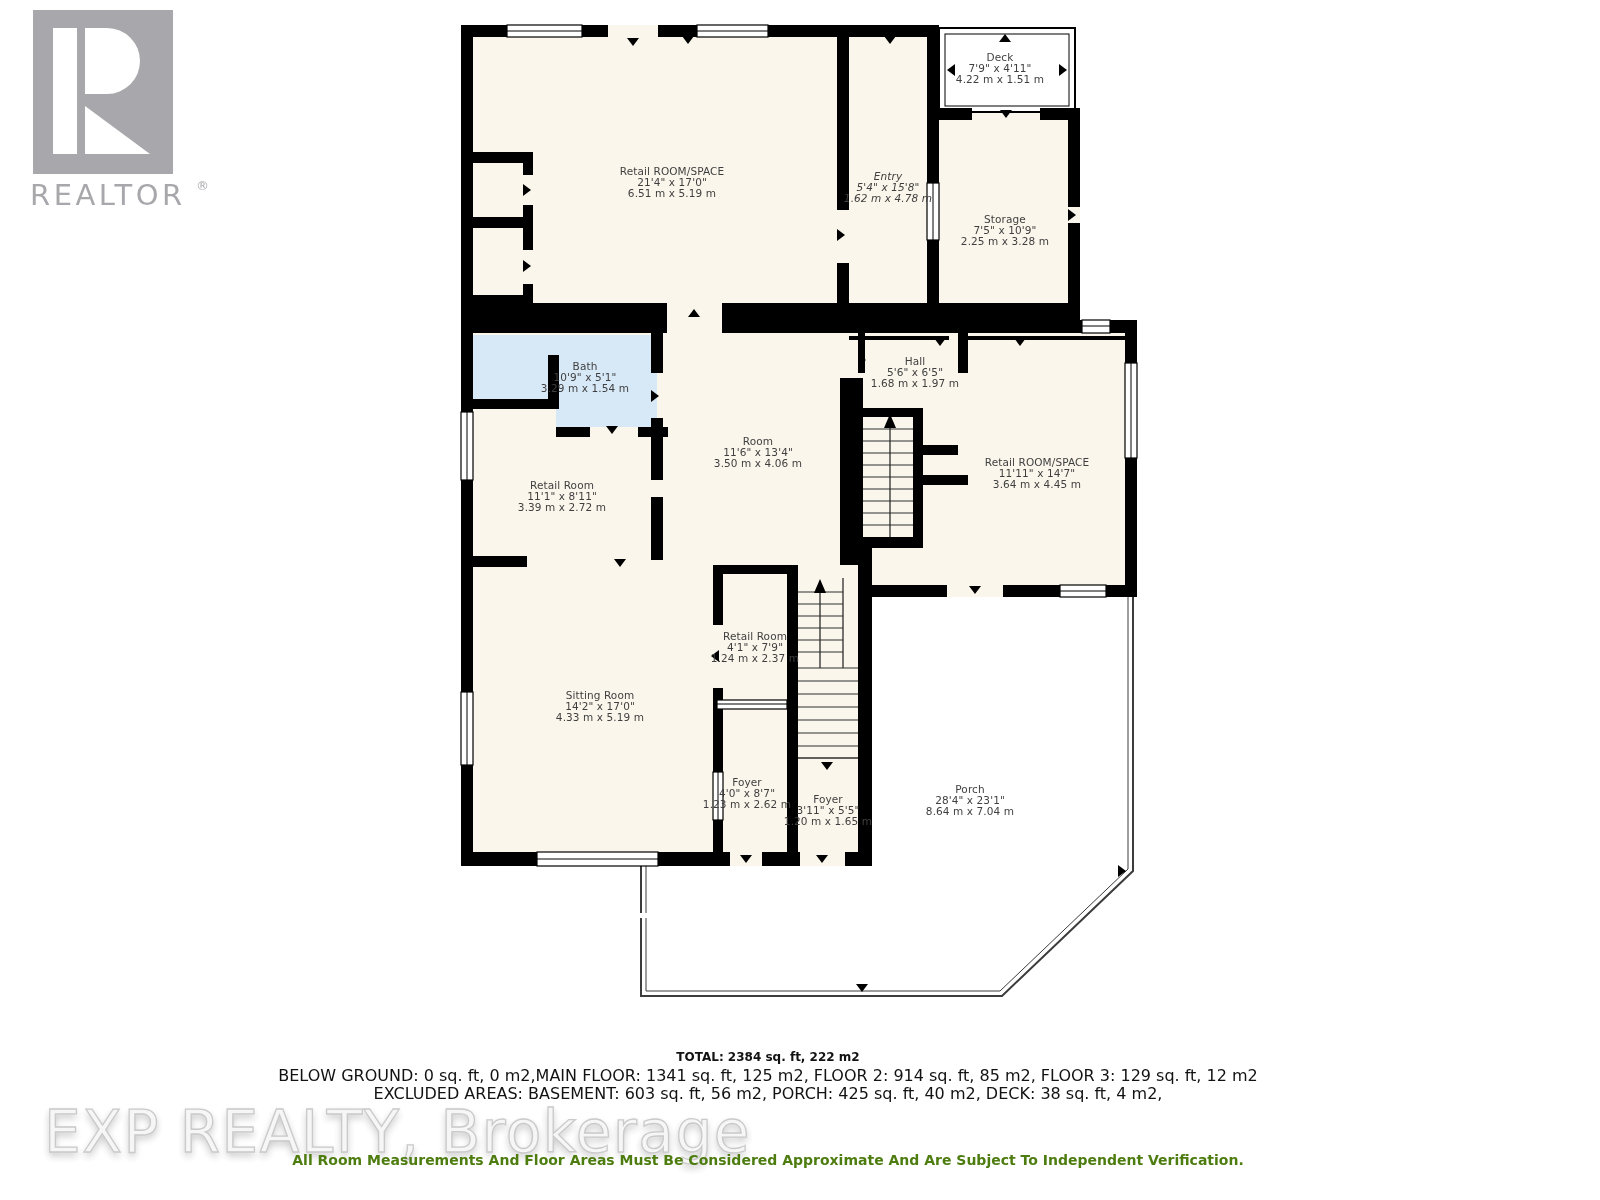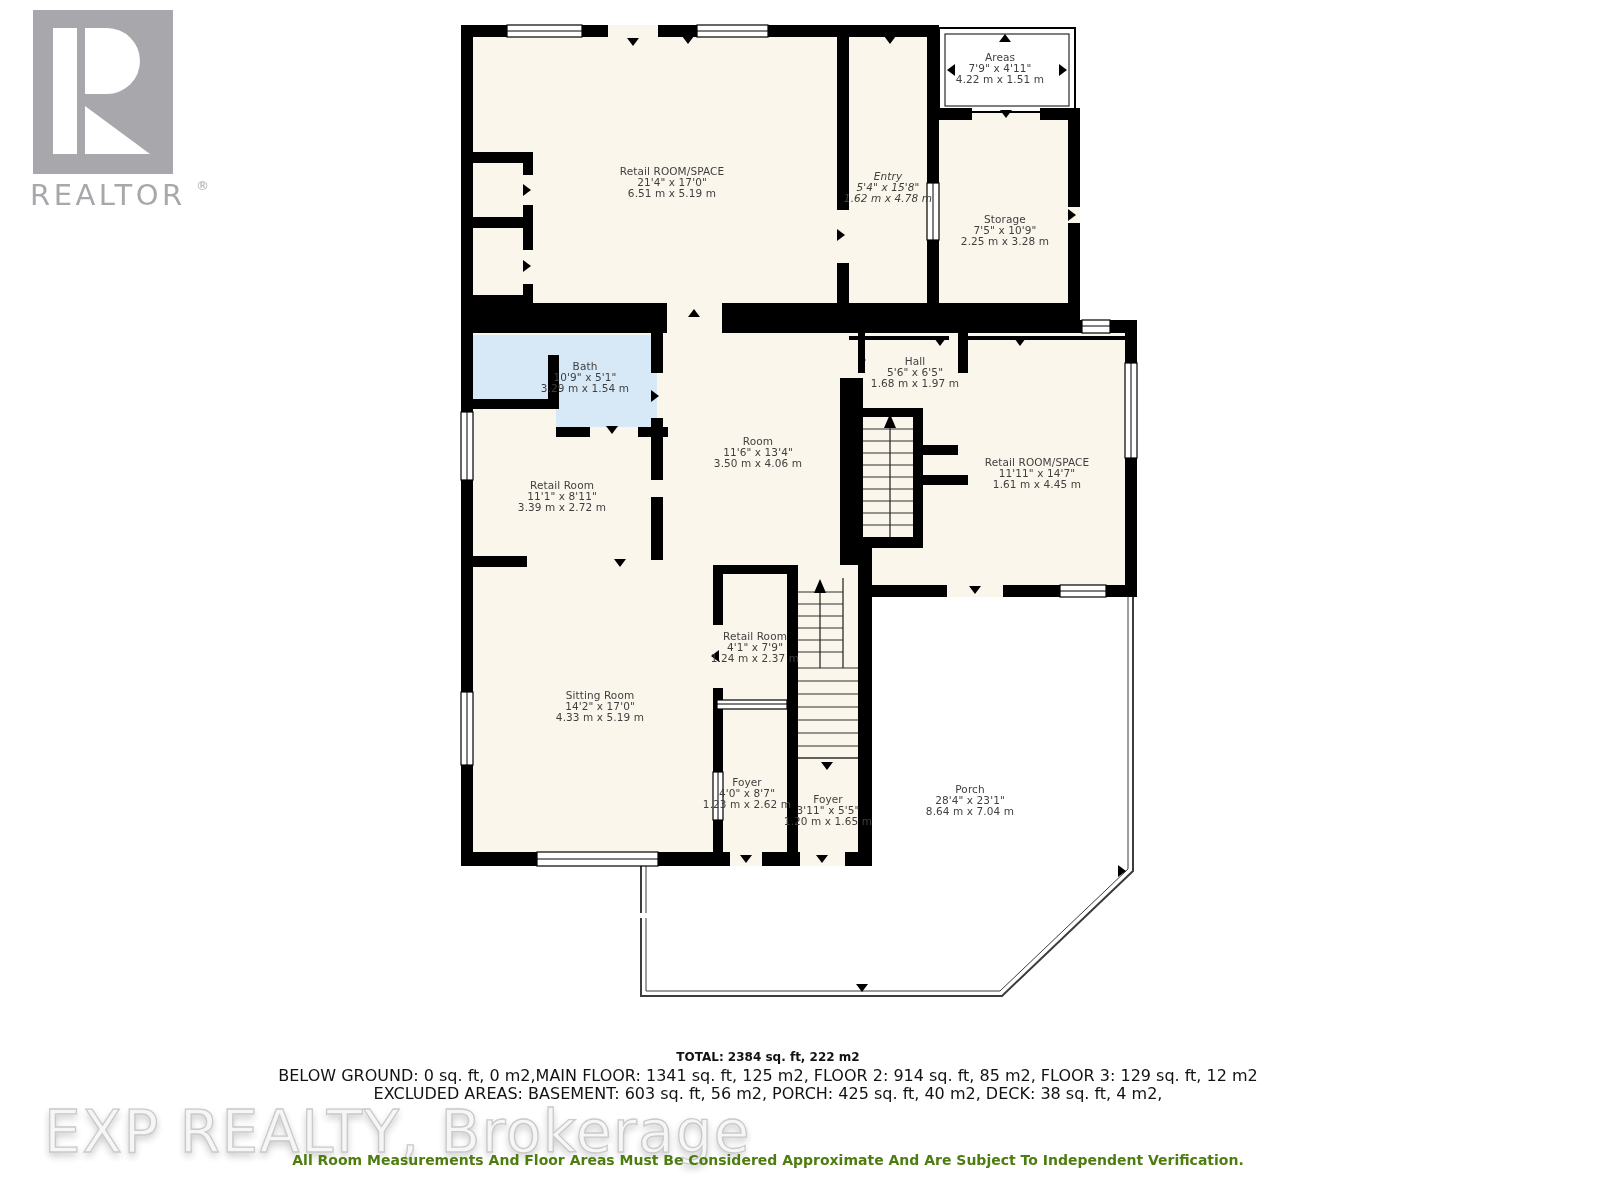--- a/index.html
+++ b/index.html
@@ -236,21 +236,21 @@
       <div class="rn">Retail ROOM/SPACE</div>
       <div class="rd">21'4" x 17'0"</div>
       <div class="rd">6.51 m x 5.19 m</div>
     </div>
     <div class="room-label" style="left:888px;top:187px;font-style:italic;">
       <div class="rn">Entry</div>
       <div class="rd">5'4" x 15'8"</div>
       <div class="rd">1.62 m x 4.78 m</div>
     </div>
     <div class="room-label" style="left:1000px;top:68px;">
-      <div class="rn">Areas</div>
+      <div class="rn">Deck</div>
       <div class="rd">7'9" x 4'11"</div>
       <div class="rd">4.22 m x 1.51 m</div>
     </div>
     <div class="room-label" style="left:1005px;top:230px;">
       <div class="rn">Storage</div>
       <div class="rd">7'5" x 10'9"</div>
       <div class="rd">2.25 m x 3.28 m</div>
     </div>
     <div class="room-label" style="left:585px;top:377px;">
       <div class="rn">Bath</div>
@@ -268,21 +268,21 @@
       <div class="rd">3.50 m x 4.06 m</div>
     </div>
     <div class="room-label" style="left:915px;top:372px;">
       <div class="rn">Hall</div>
       <div class="rd">5'6" x 6'5"</div>
       <div class="rd">1.68 m x 1.97 m</div>
     </div>
     <div class="room-label" style="left:1037px;top:473px;">
       <div class="rn">Retail ROOM/SPACE</div>
       <div class="rd">11'11" x 14'7"</div>
-      <div class="rd">1.61 m x 4.45 m</div>
+      <div class="rd">3.64 m x 4.45 m</div>
     </div>
     <div class="room-label" style="left:600px;top:706px;">
       <div class="rn">Sitting Room</div>
       <div class="rd">14'2" x 17'0"</div>
       <div class="rd">4.33 m x 5.19 m</div>
     </div>
     <div class="room-label" style="left:755px;top:647px;">
       <div class="rn">Retail Room</div>
       <div class="rd">4'1" x 7'9"</div>
       <div class="rd">1.24 m x 2.37 m</div>

